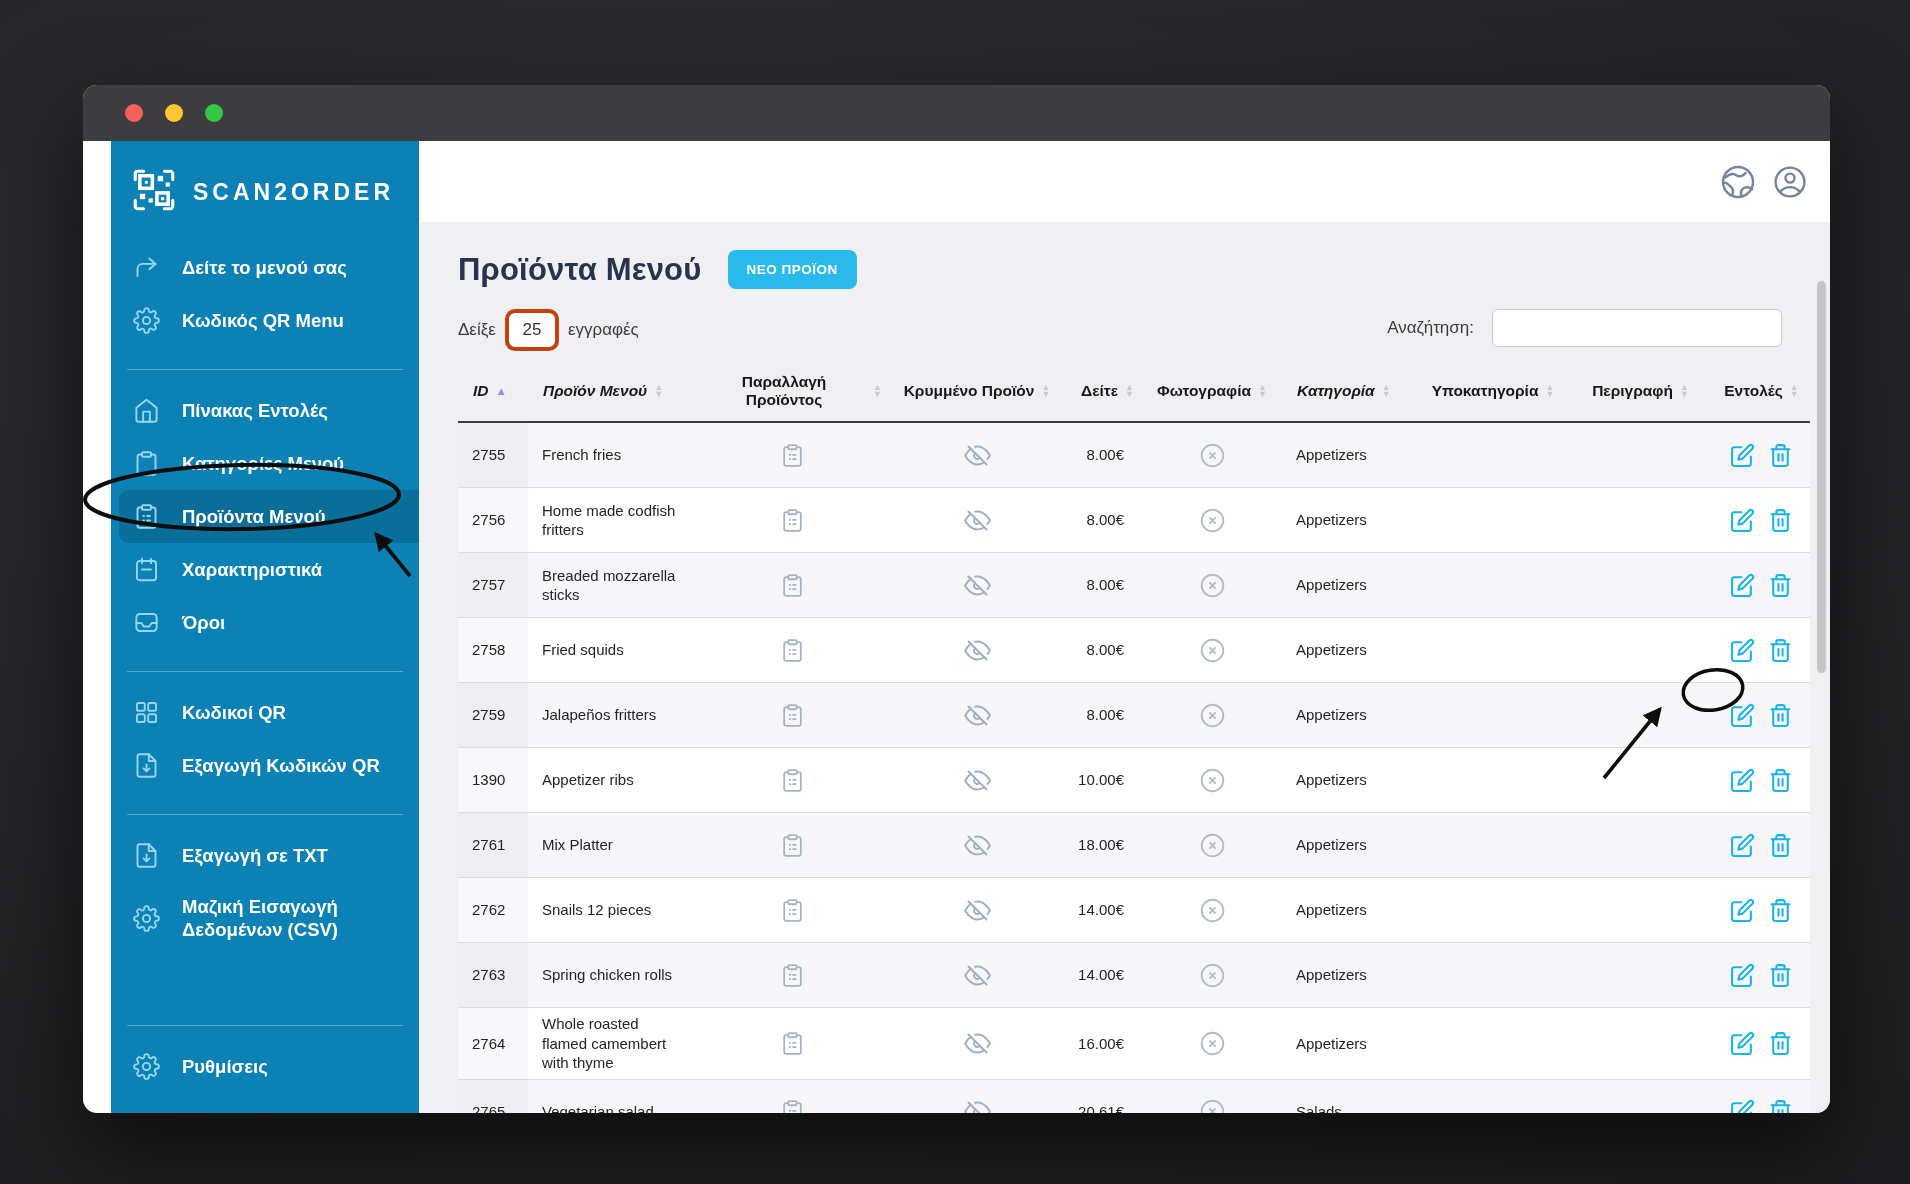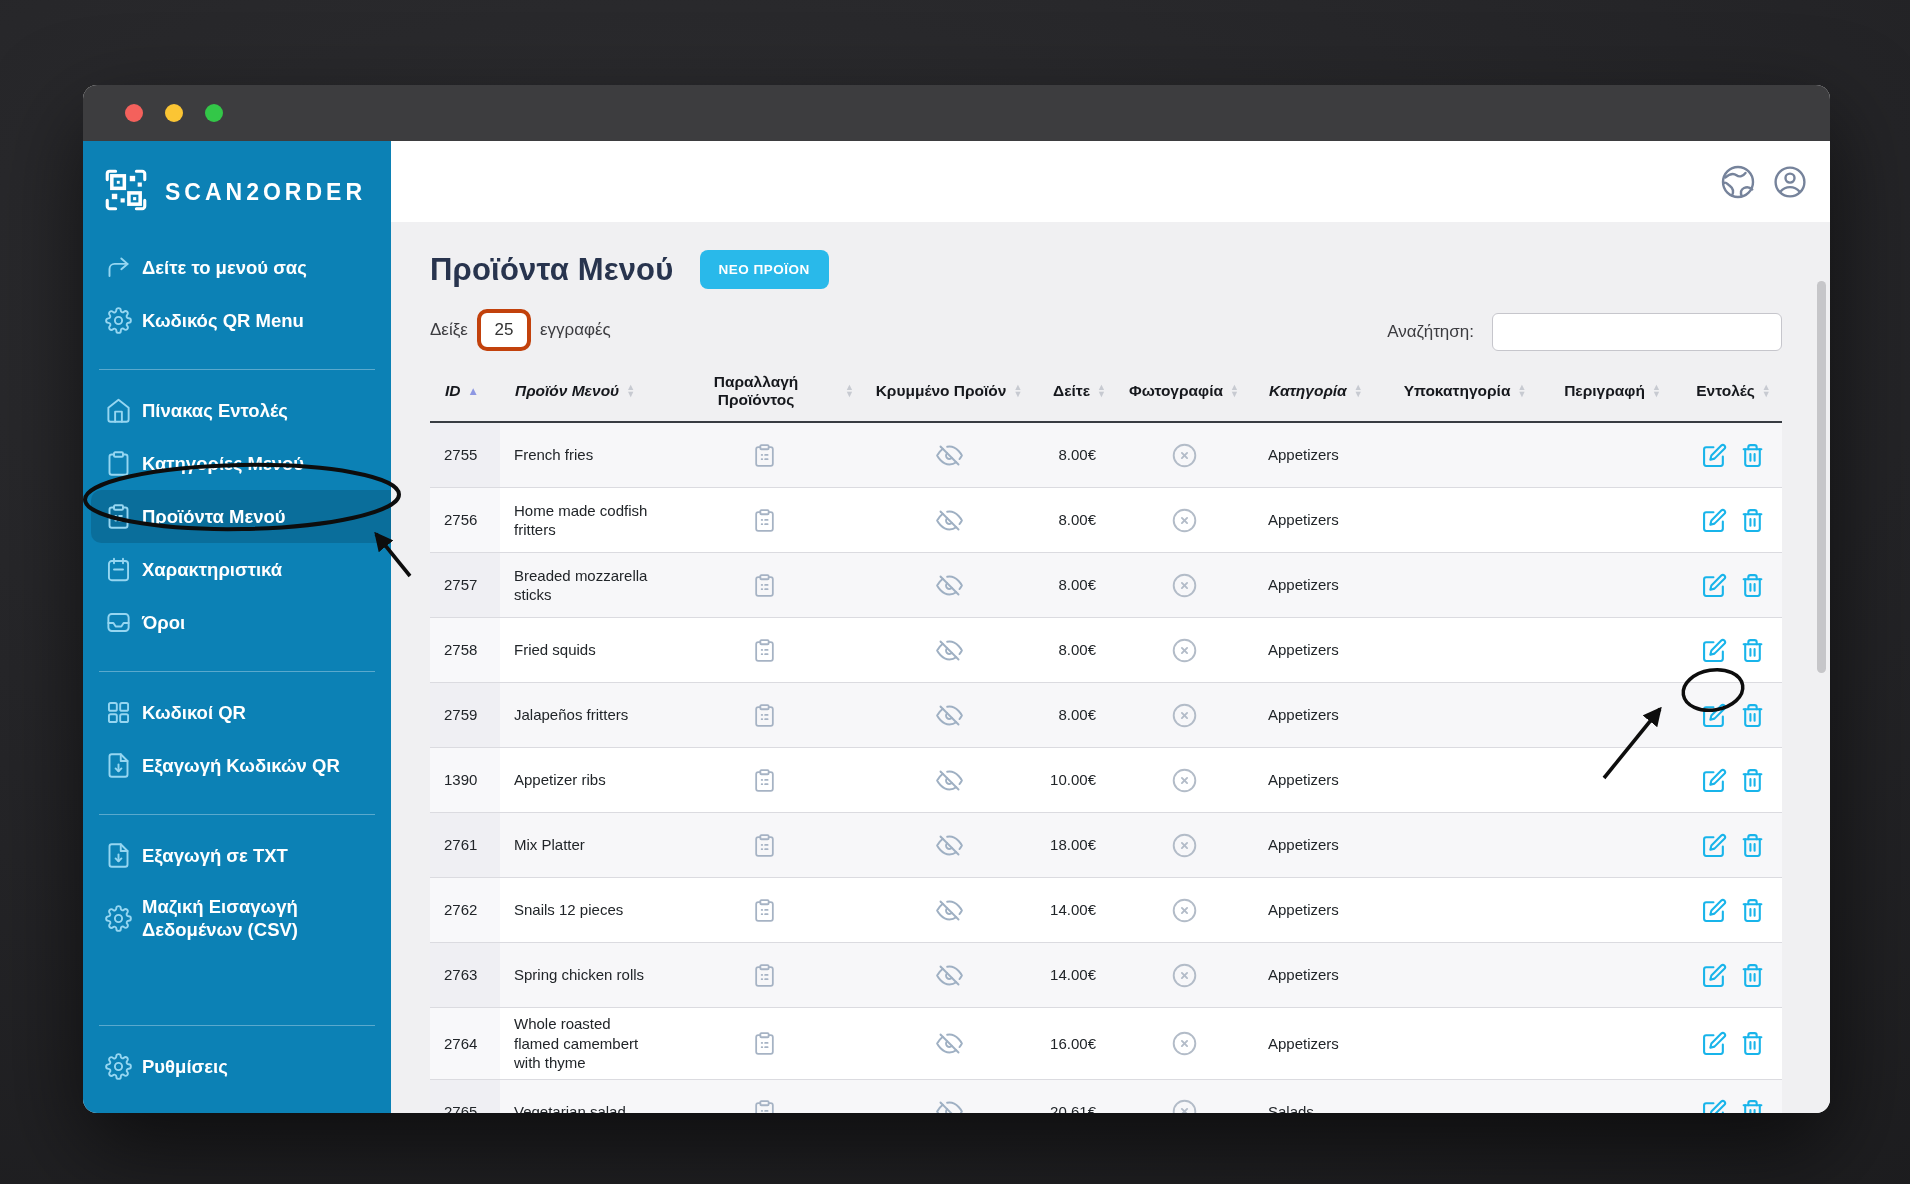--- a/index.html
+++ b/index.html
@@ -4,49 +4,49 @@
 <style>
   html,body{margin:0;padding:0;background:#1d1d1f;}
   .stage{position:relative;width:1910px;height:1184px;overflow:hidden;
          background:radial-gradient(120% 100% at 35% 25%, #2d2d30 0%, #242427 55%, #1c1c1e 100%);
          font-family:"Liberation Sans", sans-serif;}
   .window{position:absolute;left:83px;top:85px;width:1747px;height:1028px;border-radius:14px;
           overflow:hidden;background:#fff;box-shadow:0 35px 90px rgba(0,0,0,.6);display:flex;flex-direction:column;}
   .titlebar{height:56px;background:#3d3d3f;flex:0 0 auto;display:flex;align-items:center;gap:22px;padding-left:42px;}
   .dot{width:18px;height:18px;border-radius:50%;}
   .dot.red{background:#f4615c}.dot.yellow{background:#fbc534}.dot.green{background:#33c748}
-  .app-body{flex:1;display:flex;min-height:0;}
+  .app-body{flex:1;display:flex;min-height:0;padding-left:28px;}
 
   
   .sidebar{width:308px;flex:0 0 auto;background:#0c81b5;color:#fff;display:flex;flex-direction:column;padding-bottom:20px;}
   .logo{display:flex;align-items:center;gap:14px;padding:24px 14px 10px 18px;}
   .logo svg{width:50px;height:50px;}
   .logo-text{font-size:23px;font-weight:700;letter-spacing:4px;color:#fff;}
   #sidebar-nav{display:flex;flex-direction:column;flex:1;min-height:0;}
   .side-group{padding-top:12px;}
   .side-group + .side-group{margin-top:10px;}
   .side-group + .side-group::before{content:"";display:block;border-top:1px solid rgba(255,255,255,.32);margin:0 16px 14px;}
   .side-group.bottom{margin-top:auto;}
-  .side-item{display:flex;align-items:center;gap:10px;padding:13px 14px 13px 22px;font-size:18.5px;font-weight:700;
+  .side-item{display:flex;align-items:center;gap:22px;padding:13px 14px 13px 22px;font-size:18.5px;font-weight:700;
              line-height:1.25;cursor:pointer;}
   .side-item .s-ic{flex:0 0 auto;width:27px;height:27px;color:#96d6f1;}
   .side-item .s-ic svg{width:27px;height:27px;stroke-width:1.7;}
   .side-item.active{background:rgba(0,0,0,.14);border-radius:10px 0 0 10px;margin-left:8px;padding-left:14px;}
 
   
   .main{flex:1;display:flex;flex-direction:column;min-width:0;background:#f0f0f2;position:relative;}
   .topbar{height:81px;flex:0 0 auto;background:#fff;display:flex;align-items:center;justify-content:flex-end;gap:16px;padding-right:22px;}
   .topbar .t-ic{width:36px;height:36px;color:#76839b;cursor:pointer;}
   .topbar .t-ic svg{width:36px;height:36px;stroke-width:1.6;}
   .content{flex:1;min-height:0;overflow:hidden;padding:16px 48px 0 39px;}
   .title-row{display:flex;align-items:center;gap:26px;margin:12px 0 20px;}
   .page-title{margin:0;font-size:31px;font-weight:700;color:#28344e;letter-spacing:.2px;}
   .btn-new{background:#29b9ea;color:#fff;border:none;border-radius:8px;padding:12px 19px;
            font-family:"Liberation Sans",sans-serif;font-size:13.5px;font-weight:700;letter-spacing:.5px;cursor:pointer;}
-  .controls-row{display:flex;justify-content:space-between;align-items:flex-end;margin-bottom:12px;font-size:17px;color:#3c3c40;}
+  .controls-row{display:flex;justify-content:space-between;align-items:flex-start;margin-bottom:12px;font-size:17px;color:#3c3c40;}
   .length-control{display:flex;align-items:center;gap:9px;}
   .length-input{width:42px;height:32px;text-align:center;font-size:17px;color:#333;border:4px solid #c2410c;
                 border-radius:10px;background:#fff;font-family:"Liberation Sans",sans-serif;}
   .search-control{display:flex;align-items:center;gap:18px;}
   .search-input{width:268px;height:36px;border:1px solid #c6c6cc;border-radius:6px;background:#fff;
                 font-size:16px;padding:0 10px;font-family:"Liberation Sans",sans-serif;}
 
   
   table{width:100%;border-collapse:collapse;table-layout:fixed;font-size:15px;color:#212529;}
   thead th{font-size:15.5px;font-weight:700;color:#16181d;padding:10px 8px 12px;border-bottom:2px solid #383c42;}

